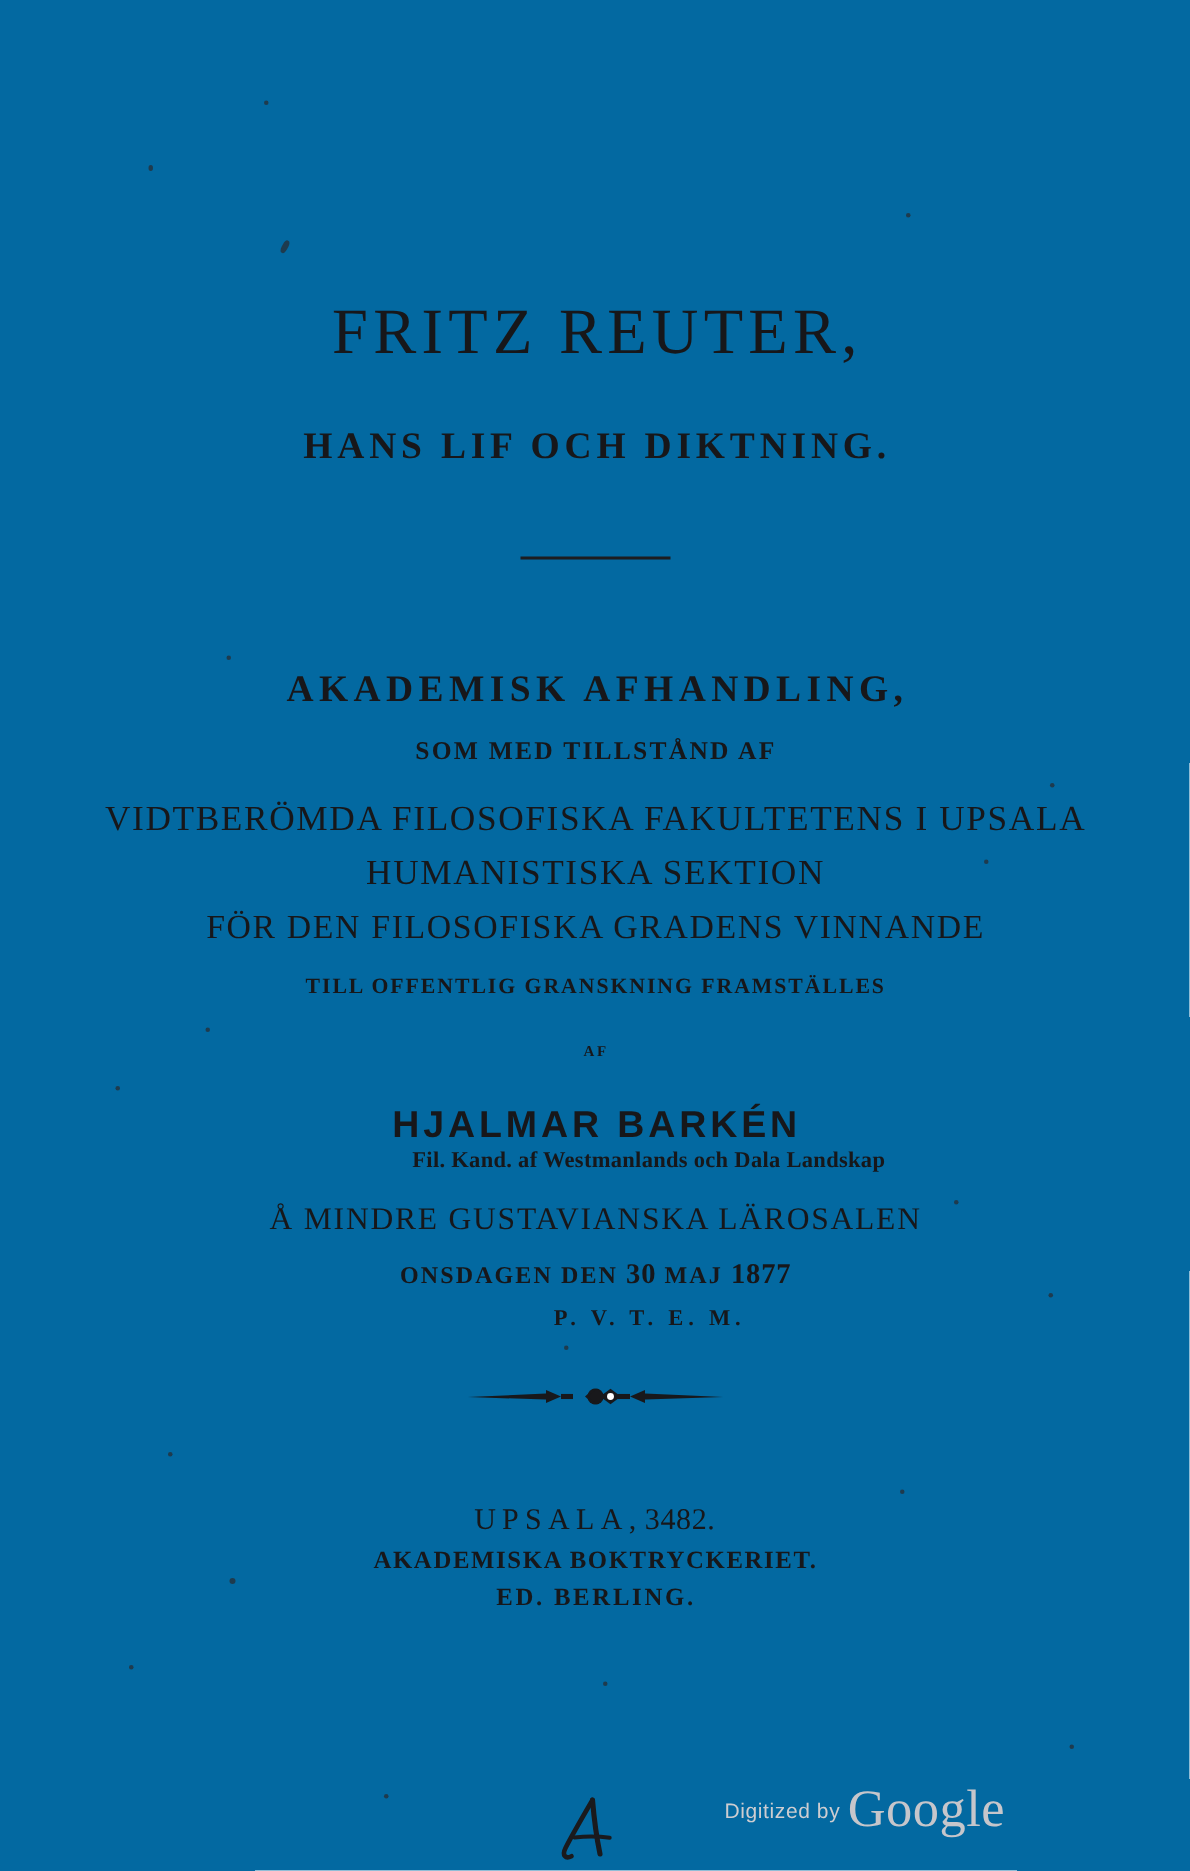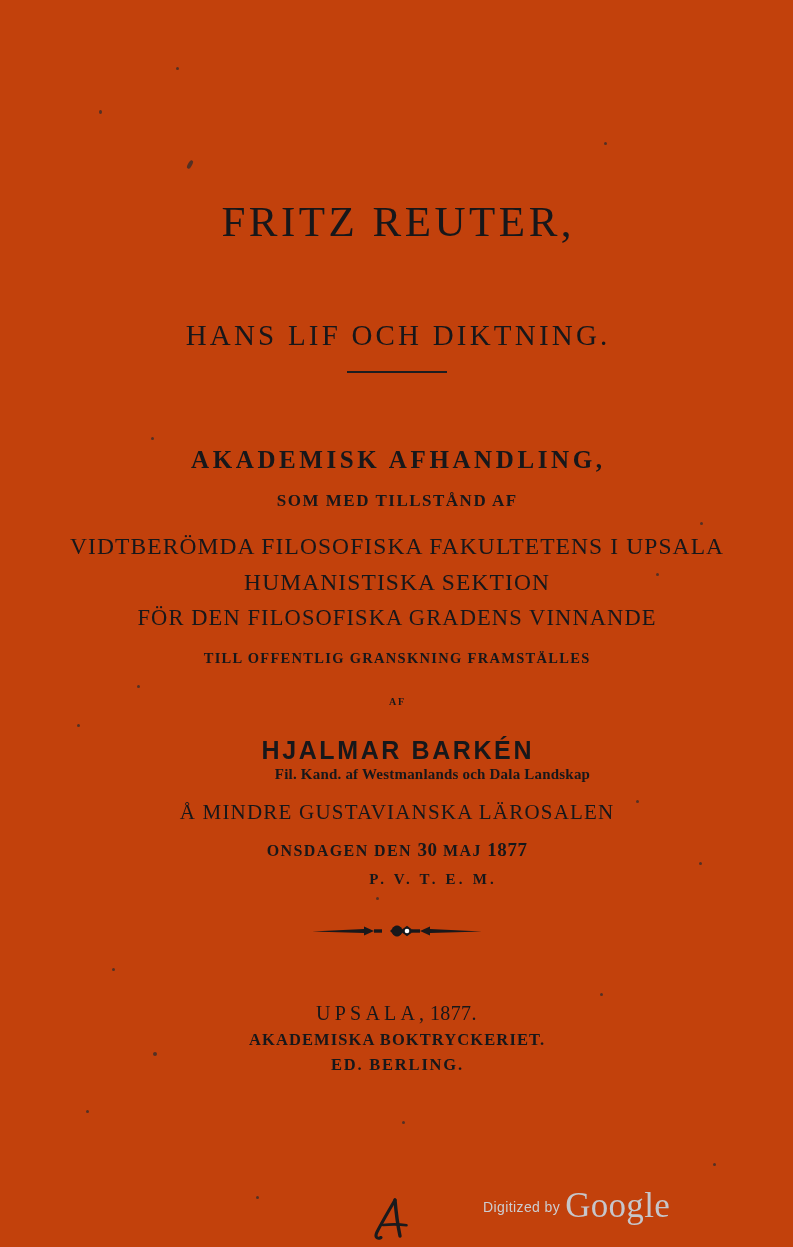--- a/index.html
+++ b/index.html
@@ -6,21 +6,21 @@
     margin: 0;
     padding: 0;
     background: #ffffff;
   }
 
   .page {
     position: relative;
     width: 793px;
     height: 1247px;
     margin: 0 auto;
-    background: #c2410c;
+    background: #0369a1;
     overflow: hidden;
     font-family: "Liberation Serif", "DejaVu Serif", serif;
     color: #17171a;
     -webkit-font-smoothing: none;
   }
 
   
   .line {
     position: absolute;
     left: 0;
@@ -34,25 +34,24 @@
   .title-main {
     top: 200px;
     font-size: 43px;
     letter-spacing: 3.5px;
     font-weight: 400;
     text-indent: 3.5px;
   }
 
   .title-sub {
     top: 285px;
-    font-size: 29px;
+    font-size: 25px;
     letter-spacing: 3.2px;
-    font-weight: 400;
+    font-weight: 700;
     text-indent: 3.2px;
-    margin-top: 36px;
   }
 
   
   .rule-short {
     position: absolute;
     top: 371px;
     left: 50%;
     transform: translateX(-50%);
     width: 100px;
     height: 2px;
@@ -300,21 +299,21 @@
         <polygon points="100,9.3 108,9.3 108,12.7 100,12.7"></polygon>
         <polygon points="118,6.6 108,11 118,15.4"></polygon>
 
         <polygon points="170,11.4 118,9.0 118,13.0"></polygon>
       </g>
     </svg>
   </div>
 
   <div class="line imprint-city">
     <span class="city">UPSALA</span><span>,</span>
-    <span>1877.</span>
+    <span>3482.</span>
   </div>
 
   <div class="line imprint-printer">AKADEMISKA BOKTRYCKERIET.</div>
 
   <div class="line imprint-name">ED. BERLING.</div>
 
   <div class="sig-mark">
     <svg viewBox="0 0 48 46" width="48" height="46" xmlns="http://www.w3.org/2000/svg">
       <g fill="none" stroke="#1a1a1d" stroke-linecap="round" stroke-linejoin="round">
         <path d="M27 4 C20 16, 13 28, 9 36 C6.5 41, 9 43.5, 13 41.5" stroke-width="3.1"></path>

